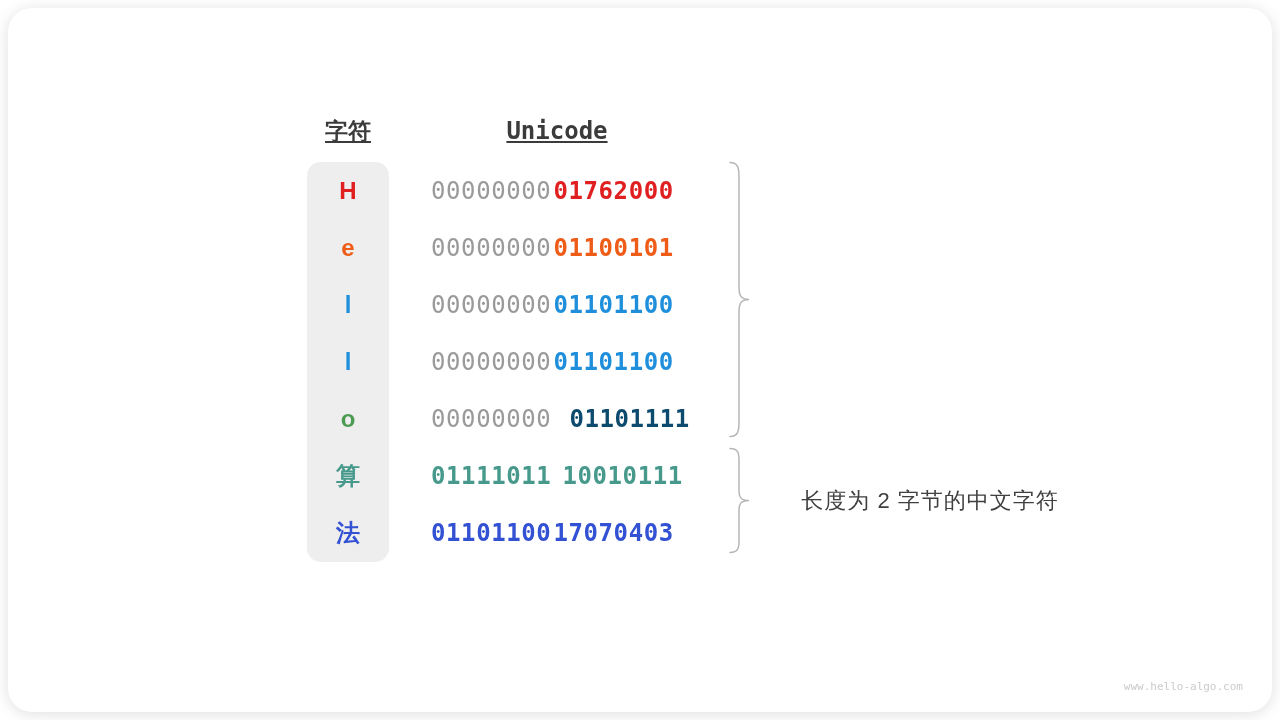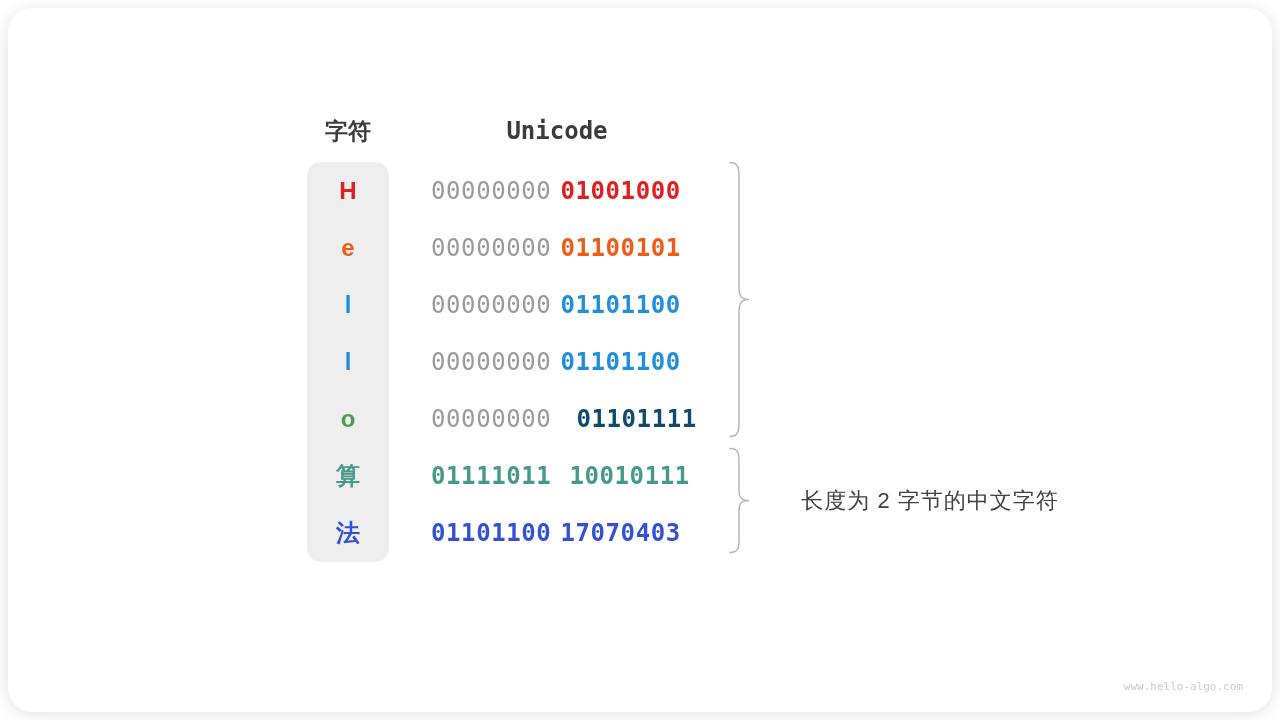--- a/index.html
+++ b/index.html
@@ -21,20 +21,21 @@
   }
   .hdr {
     position: absolute;
     top: 109px;
     height: 28px;
     line-height: 28px;
     font-size: 23px;
     font-weight: bold;
     color: #3b3b3b;
     text-align: center;
+    text-decoration: underline;
   }
   .hdr-char { left: 299px; width: 82px; }
   .hdr-unicode {
     left: 473px; width: 152px;
     font-family: "DejaVu Sans Mono", monospace;
     font-size: 24px;
   }
   .char-column {
     position: absolute;
     left: 299px; top: 154px;
@@ -56,21 +57,21 @@
     text-align: center;
     font-size: 24px;
     font-weight: bold;
   }
   .binary {
     position: absolute;
     left: 423px; top: 0;
     height: 34px;
     display: flex;
     align-items: center;
-    gap: 9px;
+    gap: 2px;
     font-family: "DejaVu Sans Mono", monospace;
     font-size: 24px;
     letter-spacing: 0.6px;
   }
   .byte { white-space: pre; }
   .byte.bold { font-weight: bold; }
   .brace {
     position: absolute;
     width: 26px;
   }
@@ -103,21 +104,21 @@
   <div class="hdr hdr-char">字符</div>
   <div class="hdr hdr-unicode">Unicode</div>
 
   <div class="char-column"></div>
 
   <div>
       <div class="row" style="top: 183px;">
         <div class="char-cell" style="color: rgb(224, 32, 32);">H</div>
         <div class="binary">
           <span class="byte" style="color: rgb(154, 154, 154);">00000000</span>
-          <span class="byte bold" style="color: rgb(224, 32, 32);">01001000</span>
+          <span class="byte bold" style="color: rgb(224, 32, 32);">01762000</span>
         </div>
       </div>
       <div class="row" style="top: 240px;">
         <div class="char-cell" style="color: rgb(238, 92, 23);">e</div>
         <div class="binary">
           <span class="byte" style="color: rgb(154, 154, 154);">00000000</span>
           <span class="byte bold" style="color: rgb(238, 92, 23);">01100101</span>
         </div>
       </div>
       <div class="row" style="top: 297px;">

